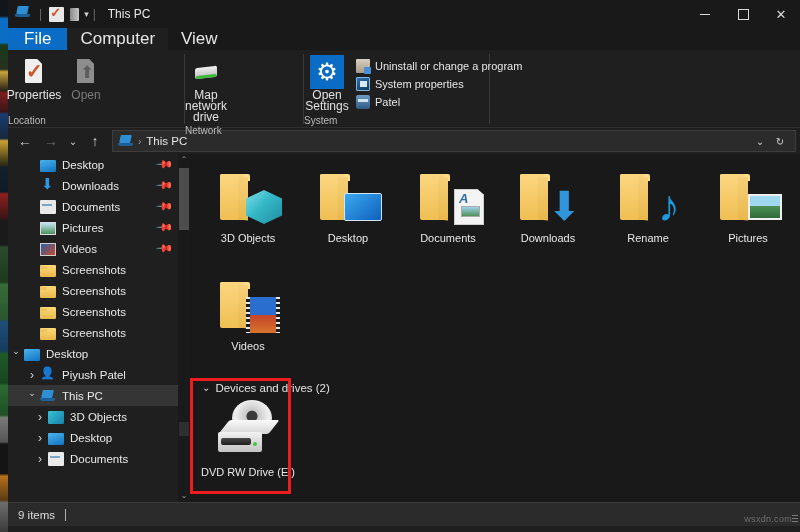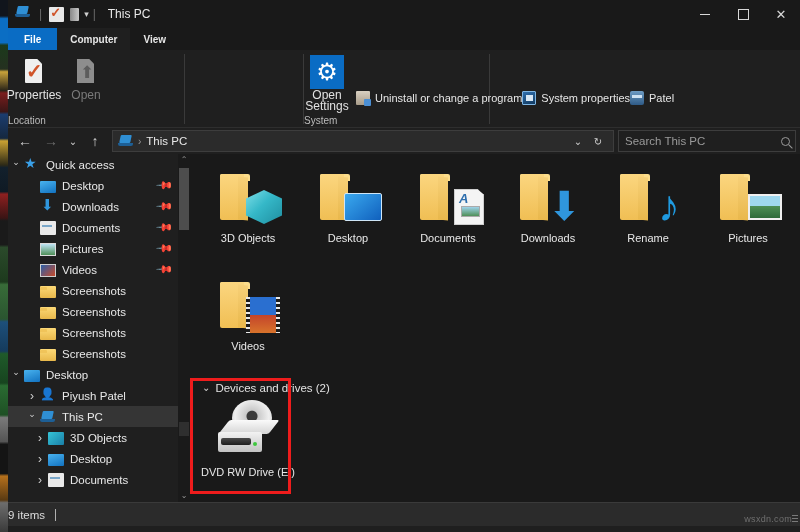--- a/index.html
+++ b/index.html
@@ -81,21 +81,21 @@
     justify-content: center; color: #d8d8d8; font-size: 11px;
   }
   .wc-min::before { content: ""; width: 10px; height: 1px; background: #d8d8d8; }
   .wc-max::before { content: ""; width: 9px; height: 9px; border: 1px solid #d8d8d8; }
   .wc-close { color: #d8d8d8; font-size: 13px; }
 
   
   .tabs { height: 22px; background: #191919; display: flex; align-items: stretch; }
   .tab {
     padding: 0 13px; display: flex; align-items: center;
-    color: #e6e6e6; font-size: 10px; font-weight: bold;
+    color: #e6e6e6; font-size: 17px;
   }
   .tab.file { background: #0a6cc4; color: #fff; padding: 0 16px; }
   .tab.active { background: #1f1f1f; }
 
   
   .ribbon {
     height: 78px; background: #1f1f1f; position: relative;
     display: flex; border-bottom: 1px solid #2e2e2e;
   }
   .rgroup { position: relative; display: flex; flex-direction: column; height: 78px; }
@@ -185,22 +185,22 @@
     background: linear-gradient(135deg,#44b6ef,#1170c0);
     border: 1px solid #9fd9f5;
   }
   
   .ico-settings {
     width: 34px; height: 34px; background: #0a6cc4;
     display: flex; align-items: center; justify-content: center;
   }
   .ico-settings span { color: #fff; font-size: 24px; line-height: 26px; }
 
-  .smallitems { display: flex; justify-content: flex-start;
-    padding-left: 6px; padding-top: 3px; margin-top: 32px; }
+  .smallitems { display: flex; flex-direction: column; justify-content: flex-start;
+    padding-left: 6px; padding-top: 3px; }
   .smallbtn { display: flex; align-items: center; height: 18px; }
   .smallbtn .sico {
     width: 14px; height: 14px; margin-right: 5px; position: relative;
     flex: 0 0 auto;
   }
   .smallbtn .slbl { color: #e6e6e6; font-size: 11px; white-space: nowrap; }
   .sico-uninstall {
     background: linear-gradient(180deg,#d9d0c2,#a79b88); border-radius: 1px;
   }
   .sico-uninstall::after {
@@ -469,21 +469,21 @@
   .grouphdr .glbl { color: #e2e2e2; font-size: 11.5px; }
 
   
   .redbox {
     position: absolute; border: 3px solid #ee1c1c; pointer-events: none;
   }
 
   
   .statusbar {
     height: 24px; background: #2b2b2b; border-top: 1px solid #3a3a3a;
-    display: flex; align-items: center; position: relative;
+    display: flex; align-items: center; padding-left: 10px; position: relative;
   }
   .statusbar .stxt { color: #dcdcdc; font-size: 11.5px; }
   .statusbar .caret {
     width: 1px; height: 12px; background: #b0b0b0; margin-left: 10px;
   }
   .watermark {
     position: absolute; right: 8px; bottom: 2px;
     color: #6f6f6f; font-size: 9px; letter-spacing: .3px;
   }
   .wm-dots {
@@ -536,21 +536,26 @@
             <div class="ico ico-open"></div>
             <div class="lbl">Open</div>
           </div>
         </div>
         <div class="rgroup-label">Location</div>
       </div>
       <div class="rsep"></div>
 
       <div class="rgroup" style="width:118px">
         <div class="items">
+          <div class="bigbtn" style="width:42px">
+            <div class="ico ico-mapdrive"></div>
+            <div class="lbl" style="width:46px">Map network drive</div>
+          </div>
         </div>
+        <div class="rgroup-label">Network</div>
       </div>
       <div class="rsep"></div>
 
       <div class="rgroup" style="width:185px">
         <div class="items">
           <div class="bigbtn" style="width:46px; padding-top:1px">
             <div class="ico-settings">
                 <span>⚙</span>
               </div>
             <div class="lbl" style="width:48px; margin-top:1px"><span>Open</span><br><span>Settings</span></div>
@@ -582,36 +587,27 @@
       <div class="navbtn">↑</div>
       <div class="addrbox">
         <div class="addr-pcicon"></div>
         <span class="addr-chev">›</span>
         <span class="addr-txt">This PC</span>
         <div class="addr-right">
           <div class="navbtn small">⌄</div>
           <div class="navbtn small">↻</div>
         </div>
       </div>
-      <div class="searchbox">
-        <span class="ph">Search This PC</span>
-        <span class="search-mag"></span>
-      </div>
     </div>
 
     <div class="body">
 
       <div class="navpane">
         <div class="nav-scroll">
 
-          <div class="navrow">
-            <span class="nav-chev down"></span>
-            <span class="nav-ico ni-star"></span>
-            <span class="nav-lbl">Quick access</span>
-          </div>
 
           <div class="navrow indent-1">
             <span class="nav-chev"></span>
             <span class="nav-ico ni-desktop"></span>
             <span class="nav-lbl">Desktop</span>
             <span class="nav-pin">📌</span>
           </div>
 
           <div class="navrow indent-1">
             <span class="nav-chev"></span>

